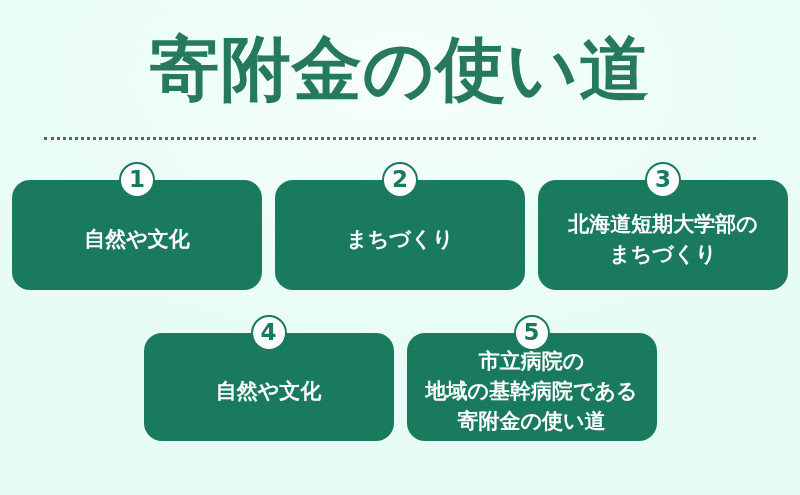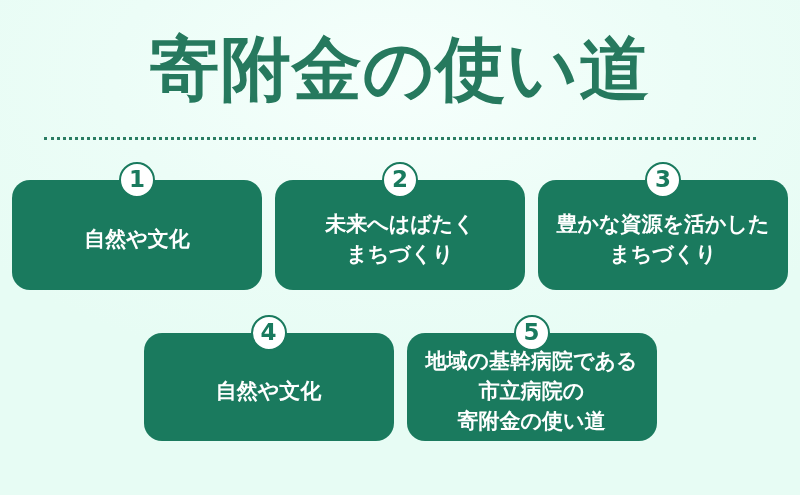--- a/index.html
+++ b/index.html
@@ -100,47 +100,46 @@
       <div class="badge">
         <span class="badge-num">1</span>
       </div>
       <span class="card-line">自然や文化</span>
     </div>
 
     <div class="card">
       <div class="badge">
         <span class="badge-num">2</span>
       </div>
-      <span class="card-line">未来へはばたく</span>
       <span class="card-line">まちづくり</span>
     </div>
 
     <div class="card">
       <div class="badge">
         <span class="badge-num">3</span>
       </div>
-      <span class="card-line">豊かな資源を活かした</span>
+      <span class="card-line">北海道短期大学部の</span>
       <span class="card-line">まちづくり</span>
     </div>
 
   </div>
 
   <div class="row row-2">
 
     <div class="card">
       <div class="badge">
         <span class="badge-num">4</span>
       </div>
       <span class="card-line">自然や文化</span>
     </div>
 
     <div class="card">
       <div class="badge">
         <span class="badge-num">5</span>
       </div>
+      <span class="card-line">市立病院の</span>
       <span class="card-line">地域の基幹病院である</span>
-      <span class="card-line">市立病院の</span>
       <span class="card-line">寄附金の使い道</span>
     </div>
 
   </div>
 
 </div>
 
 </body></html>

